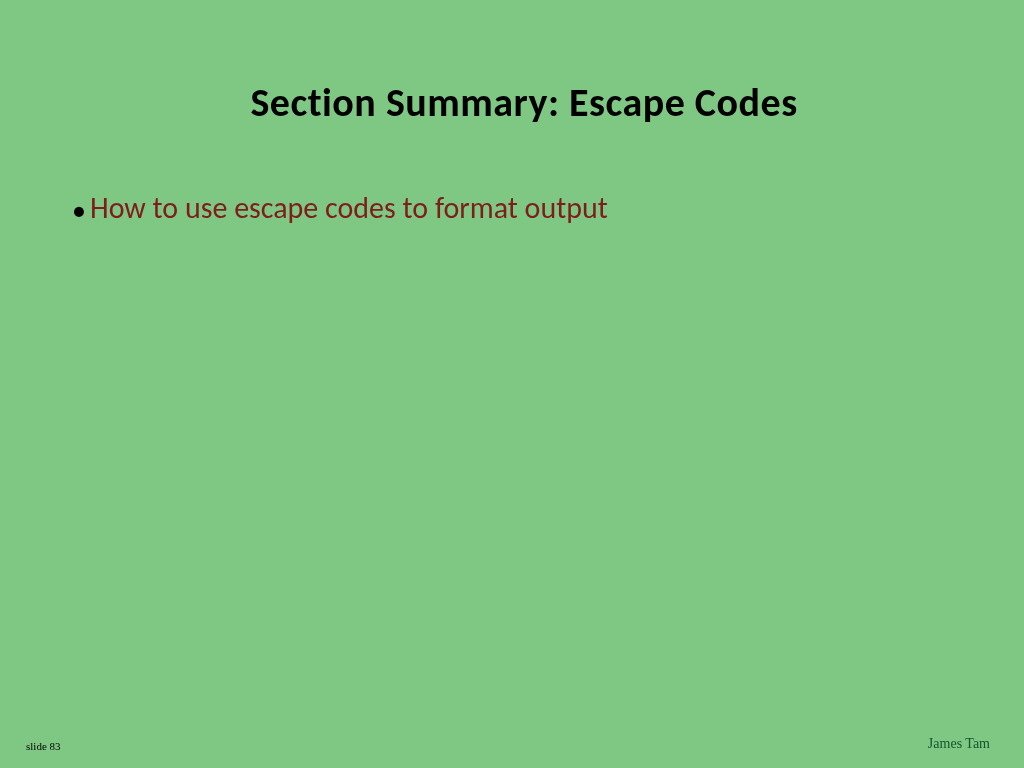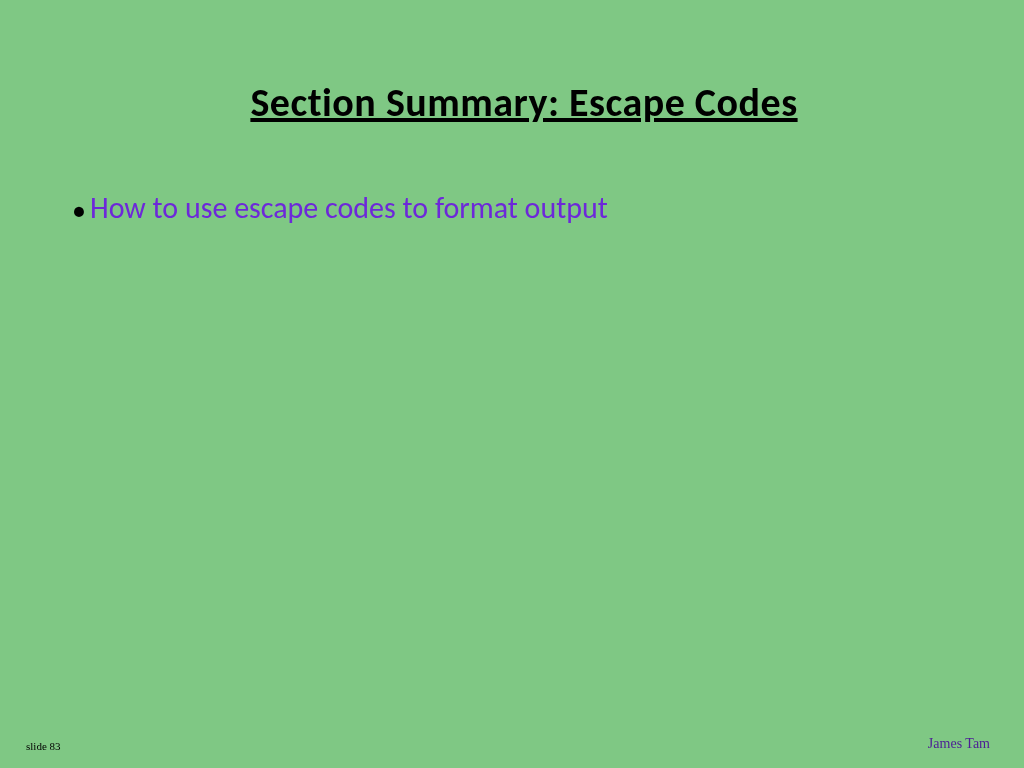--- a/index.html
+++ b/index.html
@@ -12,21 +12,20 @@
       height: 768px;
       background-color: #7fc884;
       font-family: Calibri, "Segoe UI", Arial, sans-serif;
       position: relative;
       overflow: hidden;
     }
     .slide-title {
       text-align: center;
       font-size: 40px;
       font-weight: bold;
-      text-decoration: underline;
       color: #000;
       padding-top: 78px;
       letter-spacing: 0.5px;
       margin-left: 24px;
     }
     .bullet-container {
       padding-top: 62px;
       padding-left: 72px;
     }
     .bullet-row {
@@ -36,37 +35,37 @@
     .bullet-marker {
       font-size: 28px;
       color: #000;
       margin-right: 4px;
       line-height: 1;
       position: relative;
       top: 2px;
     }
     .bullet-text {
       font-size: 30px;
-      color: #6d28d9;
+      color: #7f1d1d;
     }
     .footer-left {
       position: absolute;
       bottom: 16px;
       left: 26px;
       font-family: "Times New Roman", serif;
       font-size: 11px;
       color: #000;
     }
     .footer-right {
       position: absolute;
       bottom: 16px;
       right: 34px;
       font-family: "Times New Roman", serif;
       font-size: 14px;
-      color: #4c1d95;
+      color: #14532d;
     }
   </style>
 </head>
 <body>
 
 <h1 class="slide-title">Section Summary: Escape Codes</h1>
 
 <div class="bullet-container">
   <div class="bullet-row">
     <span class="bullet-marker">•</span>

